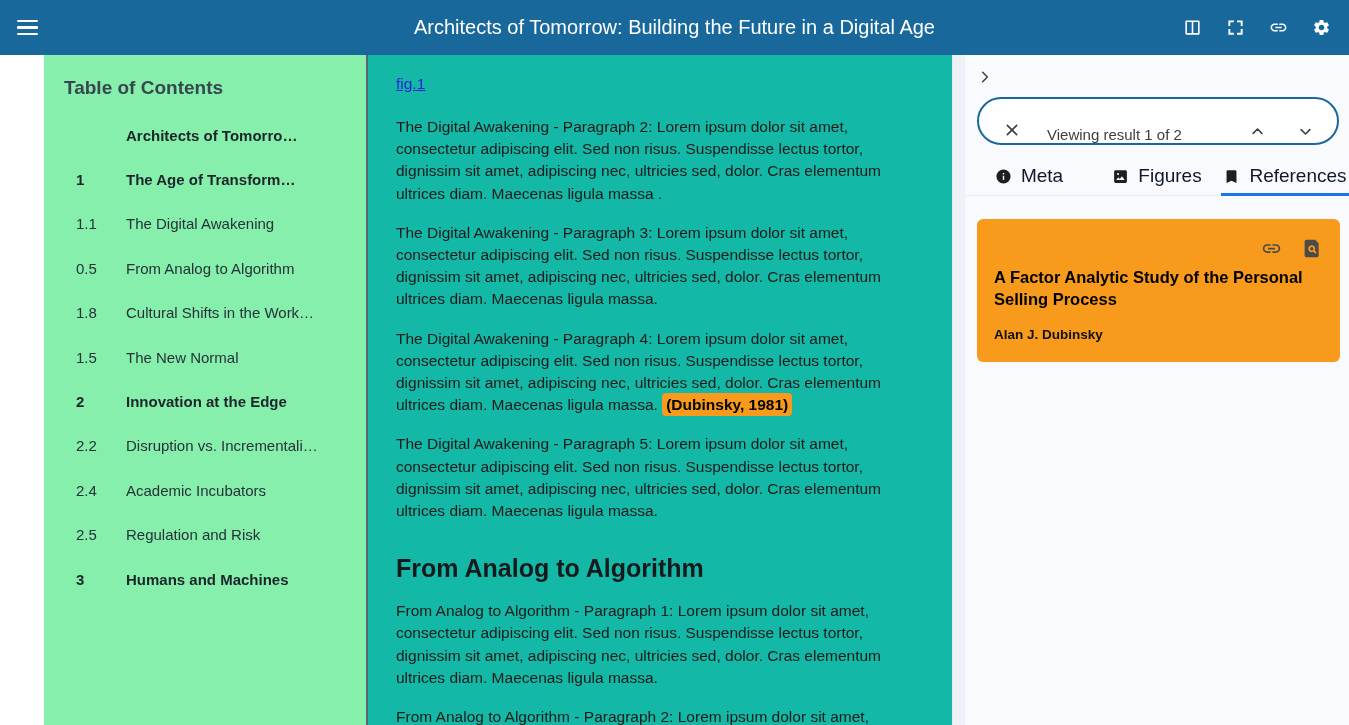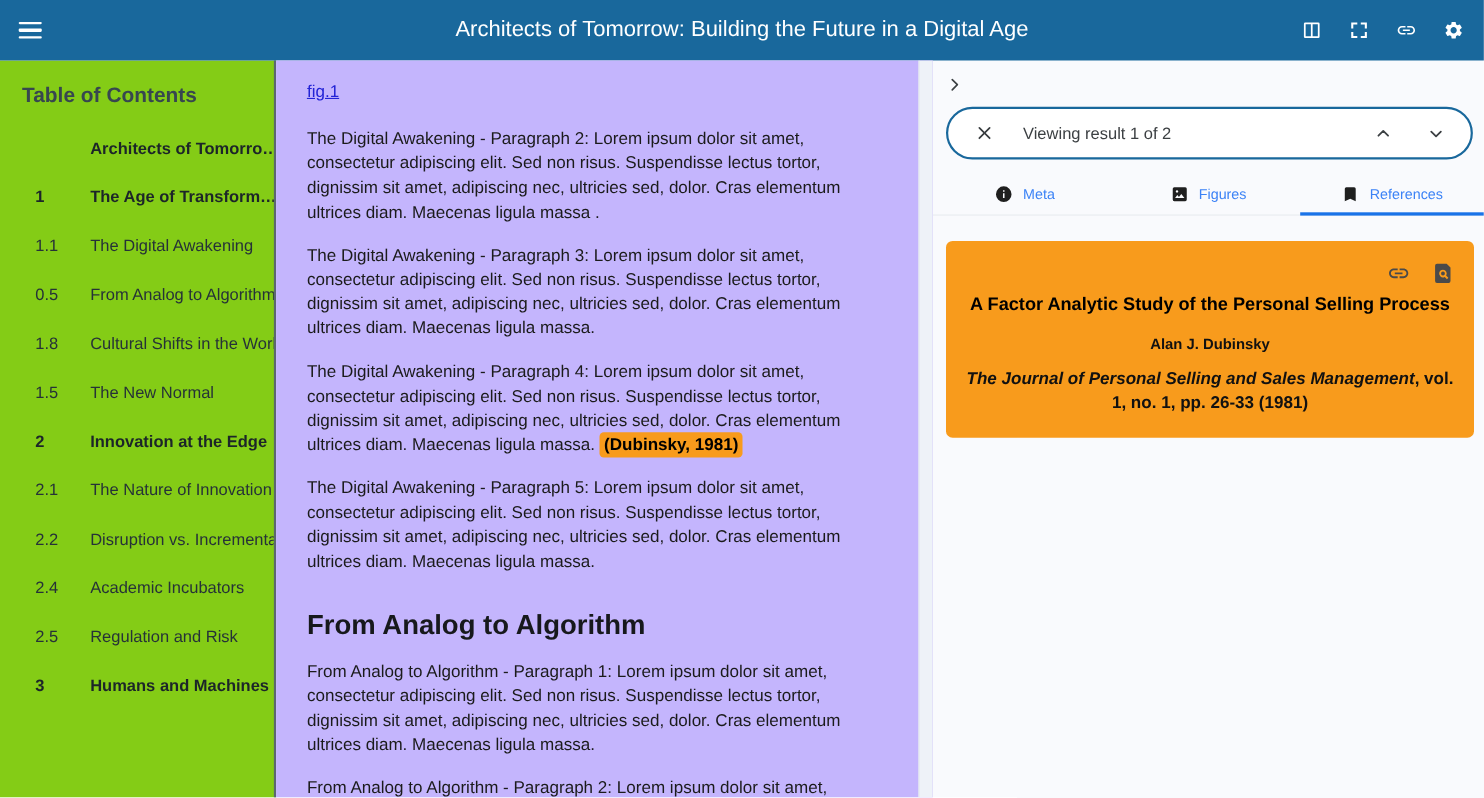--- a/index.html
+++ b/index.html
@@ -17,66 +17,66 @@
                   font-size:20px; font-weight:500; color:#fff; pointer-events:none; }
   .header-icons { margin-left:auto; display:flex; align-items:center; gap:21px; z-index:2; }
   .hicon { width:22px; height:22px; display:flex; align-items:center; justify-content:center;
            color:#fff; cursor:pointer; }
   .hicon svg { width:19px; height:19px; }
 
   
   .main { flex:1; display:flex; min-height:0; }
 
   
-  .sidebar { width:251px; flex-shrink:0; background:#84cc16; border-right:2px solid #5b6770;
-             overflow:hidden; }
+  .sidebar { width:324px; flex-shrink:0; background:#86efac; border-right:2px solid #5b6770;
+             overflow:hidden;margin-left:44px; }
   .toc-title { font-size:19px; font-weight:bold; color:#37474f; margin:22px 0 14px 20px; }
   .toc-row { height:44.4px; display:flex; align-items:center; padding-left:32px;
              cursor:pointer; color:#263238; font-size:15px; }
   .toc-num { width:50px; flex-shrink:0; }
   .toc-label { white-space:nowrap; overflow:hidden; padding-right:8px; }
   .toc-row.bold { font-weight:bold; color:#1c2529; }
 
   
-  .content { width:597px; flex-shrink:0; background:#c4b5fd; position:relative; overflow:hidden; }
+  .content { width:597px; flex-shrink:0; background:#14b8a6; position:relative; overflow:hidden; }
   .content-inner { padding:20px 66px 0 28px; }
   .fig-link { color:#2323d6; text-decoration:underline; font-size:15.5px; cursor:pointer;
               display:inline-block; margin-bottom:6px; }
   .para { font-size:15.5px; line-height:22.2px; color:#1b1b1b; margin-top:17px; }
   .cite { background:#f89b1c; color:#000; font-weight:bold; 
           border-radius:4px; padding:3px 4px; cursor:pointer; white-space:nowrap; }
   .section-heading { font-size:25px; font-weight:bold; color:#17191c; margin-top:32px; }
   .scroll-track { position:absolute; top:0; right:0; width:13px; height:100%;
                   background:#eef2f8; border-left:1px solid #e3e8ef; }
 
   
   .panel { flex:1; background:#f9fafd; display:flex; flex-direction:column; overflow:hidden; }
   .panel-collapse { width:28px; height:28px; margin:8px 0 0 6px; display:flex; align-items:center;
                     justify-content:center; color:#3c4043; cursor:pointer; }
   .panel-collapse svg { width:14px; height:14px; }
   .result-pill { margin:6px 10px 0 12px; height:48px; border:2px solid #19689c; border-radius:24px;
-                 background:#fff; display:flex; align-items:center; padding:0 20px; }
+                 background:#fff; display:flex; align-items:flex-end; padding:0 20px; }
   .pill-close { width:26px; height:26px; display:flex; align-items:center; justify-content:center;
                 color:#3c4043; cursor:pointer; flex-shrink:0; }
   .pill-close svg { width:16px; height:16px; }
   .pill-text { margin-left:22px; font-size:15px; color:#3c4043; flex:1; }
   .pill-nav { display:flex; align-items:center; gap:24px; }
   .pill-arrow { width:24px; height:24px; display:flex; align-items:center; justify-content:center;
                 color:#3c4043; cursor:pointer; }
   .pill-arrow svg { width:15px; height:15px; }
 
   .tabbar { display:flex; margin-top:12px; border-bottom:1px solid #e8ebf0; }
   .tab { flex:1; height:38px; display:flex; align-items:center; justify-content:center; gap:9px;
-         cursor:pointer; color:#3b82f6; font-size:13px; font-weight:500; position:relative; }
+         cursor:pointer; color:#0f172a; font-size:19px; font-weight:500; position:relative; }
   .tab svg { width:17px; height:17px; color:#1f1f1f; }
   .tab.active::after { content:""; position:absolute; left:0; right:0; bottom:-1px;
                        height:3px; background:#1a73e8; }
 
   .ref-card { margin:23px 9px 0 12px; background:#f89b1c; border-radius:6px;
-              padding:14px 17px 20px 17px;text-align:center; }
+              padding:14px 17px 20px 17px; }
   .card-icons { display:flex; justify-content:flex-end; gap:19px; margin-top:4px; }
   .card-icon { width:22px; height:22px; color:#4a4a4a; cursor:pointer; display:flex;
                align-items:center; justify-content:center; }
   .card-icon svg { width:21px; height:21px; }
   .card-title { font-size:16.5px; font-weight:bold; color:#000; line-height:22px; margin-top:7px; }
   .card-author { font-size:13.5px; font-weight:bold; color:#111; margin-top:17px; }
   .card-journal { font-size:15.5px; font-weight:bold; color:#111; line-height:22px; margin-top:14px; }
   .card-journal .jit { font-style:italic; }
 </style>
 </head>
@@ -141,24 +141,20 @@
       </div>
       <div class="toc-row">
         <span class="toc-num">1.5</span>
         <span class="toc-label">The New Normal</span>
       </div>
       <div class="toc-row bold">
         <span class="toc-num">2</span>
         <span class="toc-label">Innovation at the Edge</span>
       </div>
       <div class="toc-row">
-        <span class="toc-num">2.1</span>
-        <span class="toc-label">The Nature of Innovation</span>
-      </div>
-      <div class="toc-row">
         <span class="toc-num">2.2</span>
         <span class="toc-label">Disruption vs. Incrementali…</span>
       </div>
       <div class="toc-row">
         <span class="toc-num">2.4</span>
         <span class="toc-label">Academic Incubators</span>
       </div>
       <div class="toc-row">
         <span class="toc-num">2.5</span>
         <span class="toc-label">Regulation and Risk</span>
@@ -242,18 +238,17 @@
               </svg>
           </div>
           <div class="card-icon">
             <svg viewBox="0 0 24 24" fill="currentColor">
                 <path d="M5 2h10l4 4v14a2 2 0 0 1-2 2H5a2 2 0 0 1-2-2V4a2 2 0 0 1 2-2zm6.2 6.2a4 4 0 0 0-2.83 6.83 4 4 0 0 0 4.67.72l2.3 2.3 1.42-1.42-2.3-2.3a4 4 0 0 0-3.26-6.13zm0 2a2 2 0 1 1 0 4 2 2 0 0 1 0-4z" fill-rule="evenodd"></path>
               </svg>
           </div>
         </div>
         <div class="card-title">A Factor Analytic Study of the Personal Selling Process</div>
         <div class="card-author">Alan J. Dubinsky</div>
-        <div class="card-journal"><span class="jit">The Journal of Personal Selling and Sales Management</span><span>, vol. 1, no. 1, pp. 26-33 (1981)</span></div>
       </div>
     </div>
 
   </div>
 </div>
 
 </body></html>

